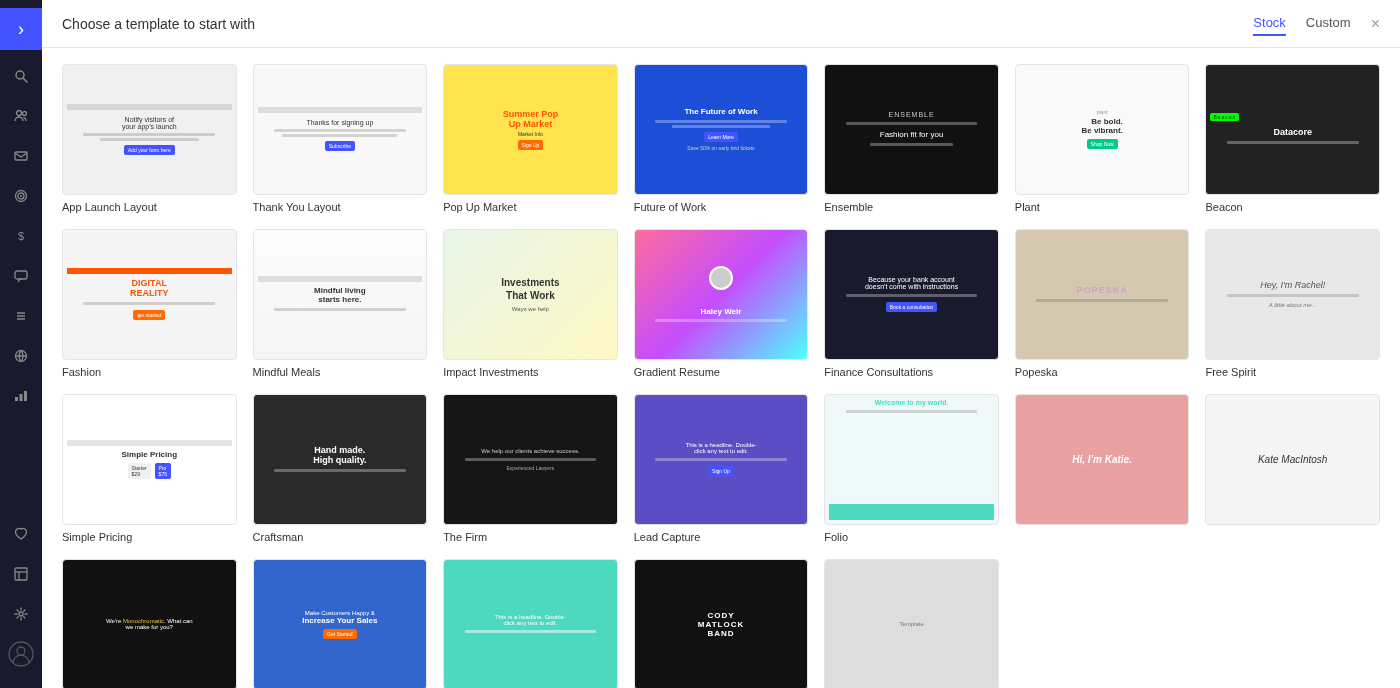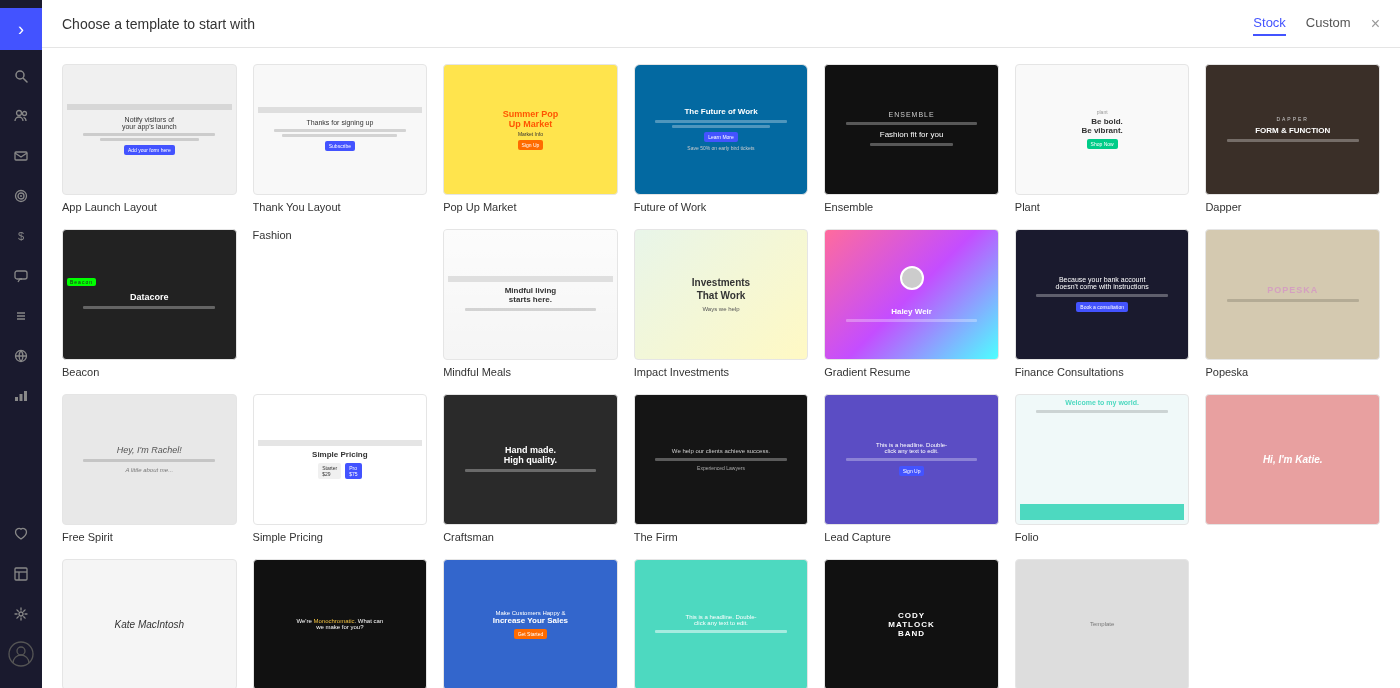--- a/index.html
+++ b/index.html
@@ -115,21 +115,21 @@
       color: #333;
       white-space: nowrap;
       overflow: hidden;
       text-overflow: ellipsis;
     }
 
     
     .thumb-app-launch { background: #f0f0f0; display: flex; flex-direction: column; }
     .thumb-thankyou { background: #f8f8f8; }
     .thumb-popup { background: #ffe44d; }
-    .thumb-future { background: #0369a1; display: flex; align-items: center; justify-content: center; border-radius: 6px; }
+    .thumb-future { background: #1d4ed8; display: flex; align-items: center; justify-content: center; }
     .thumb-ensemble { background: #111; }
     .thumb-plant { background: #f9f9f9; }
     .thumb-dapper { background: #3a2f28; display: flex; align-items: center; justify-content: center; }
 
     .thumb-beacon { background: #222; }
     .thumb-digicon { background: #f5f5f5; }
     .thumb-mindful { background: #f5f5f5; }
     .thumb-impact { background: linear-gradient(135deg, #e8f5e9, #fff9c4); display: flex; align-items: center; justify-content: center; }
     .thumb-gradient { background: linear-gradient(135deg, #ff6b9d, #c44dff, #4dffff); }
     .thumb-finance { background: #1a1a2e; }
@@ -342,43 +342,41 @@
         <div class="template-thumb thumb-plant">
           <div class="thumb-inner">
             <div style="font-size:5px;color:#999;margin-bottom:2px;">plant</div>
             <div style="font-size:8px;color:#333;font-weight:bold;text-align:right;">Be bold.<br>Be vibrant.</div>
             <div class="mini-btn-green" style="margin-top:4px;font-size:5px;">Shop Now</div>
           </div>
         </div>
         <div class="template-name">Plant</div>
       </div>
 
-      <div class="template-item">
-        <div class="template-thumb thumb-dapper">
-          <div class="thumb-inner">
-            <div style="font-size:5px;color:#ccc;letter-spacing:2px;">DAPPER</div>
-            <div style="margin-top:4px;font-size:8px;color:#fff;font-weight:bold;text-align:center;">FORM &amp; FUNCTION</div>
-            <div class="mini-bar" style="margin-top:4px;"></div>
-          </div>
-        </div>
-        <div class="template-name">Dapper</div>
-      </div>
 
       <div class="template-item">
         <div class="template-thumb thumb-beacon">
           <div class="thumb-inner">
             <div style="font-size:5px;color:#0f0;letter-spacing:1px;align-self:flex-start;background:#0f0;color:#222;padding:1px 3px;border-radius:2px;font-size:5px;">Beacon</div>
             <div style="font-size:9px;color:#fff;font-weight:bold;margin-top:6px;">Datacore</div>
             <div class="mini-bar" style="margin-top:4px;"></div>
           </div>
         </div>
         <div class="template-name">Beacon</div>
       </div>
 
       <div class="template-item">
+        <div class="template-thumb thumb-digicon">
+          <div class="thumb-inner">
+            <div style="height:6px;background:#ff5500;width:100%;margin-bottom:4px;"></div>
+            <div style="font-size:9px;color:#ff5500;font-weight:bold;text-align:center;">DIGITAL<br>REALITY</div>
+            <div class="mini-bar-dark" style="margin-top:4px;"></div>
+            <div class="mini-btn-orange" style="margin-top:4px;">get started</div>
+          </div>
+        </div>
         <div class="template-name">Fashion</div>
       </div>
 
       <div class="template-item">
         <div class="template-thumb thumb-mindful">
           <div class="thumb-inner" style="background:linear-gradient(to bottom, rgba(255,255,255,0.7), transparent);">
             <div class="mini-header-dark"></div>
             <div style="font-size:8px;color:#333;font-weight:bold;text-align:center;">Mindful living<br>starts here.</div>
             <div class="mini-bar-dark" style="margin-top:4px;"></div>
           </div>

